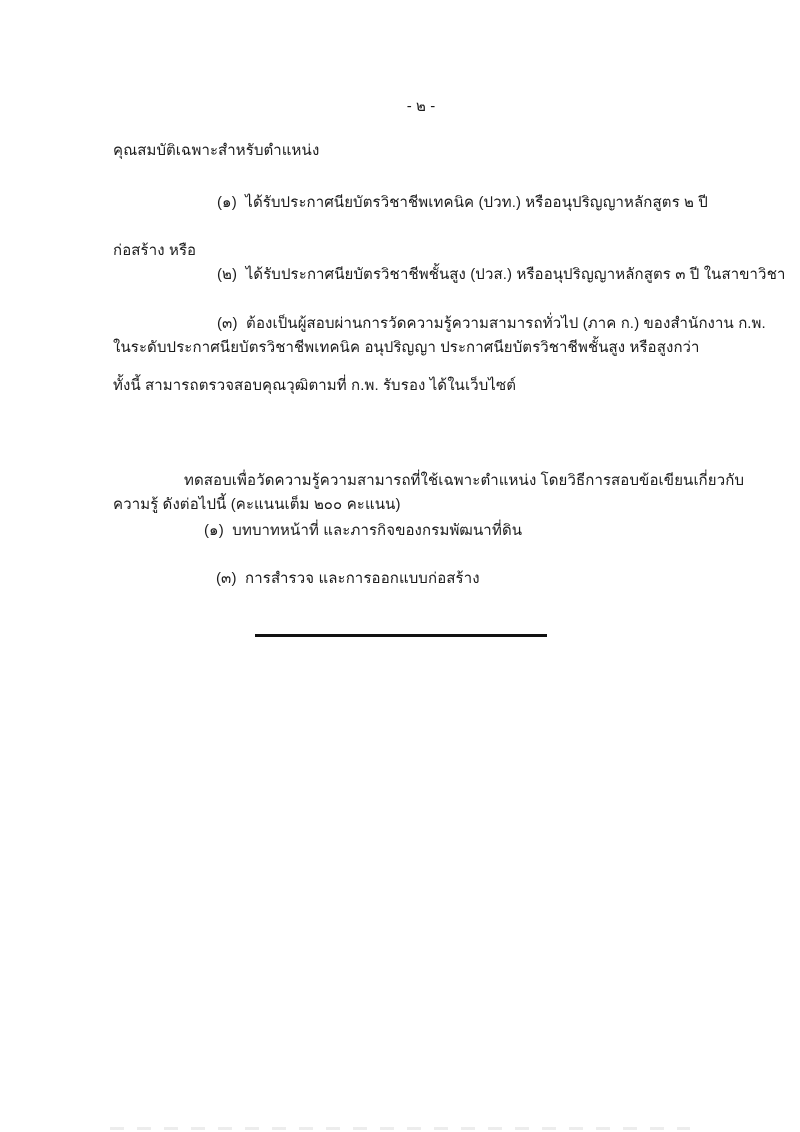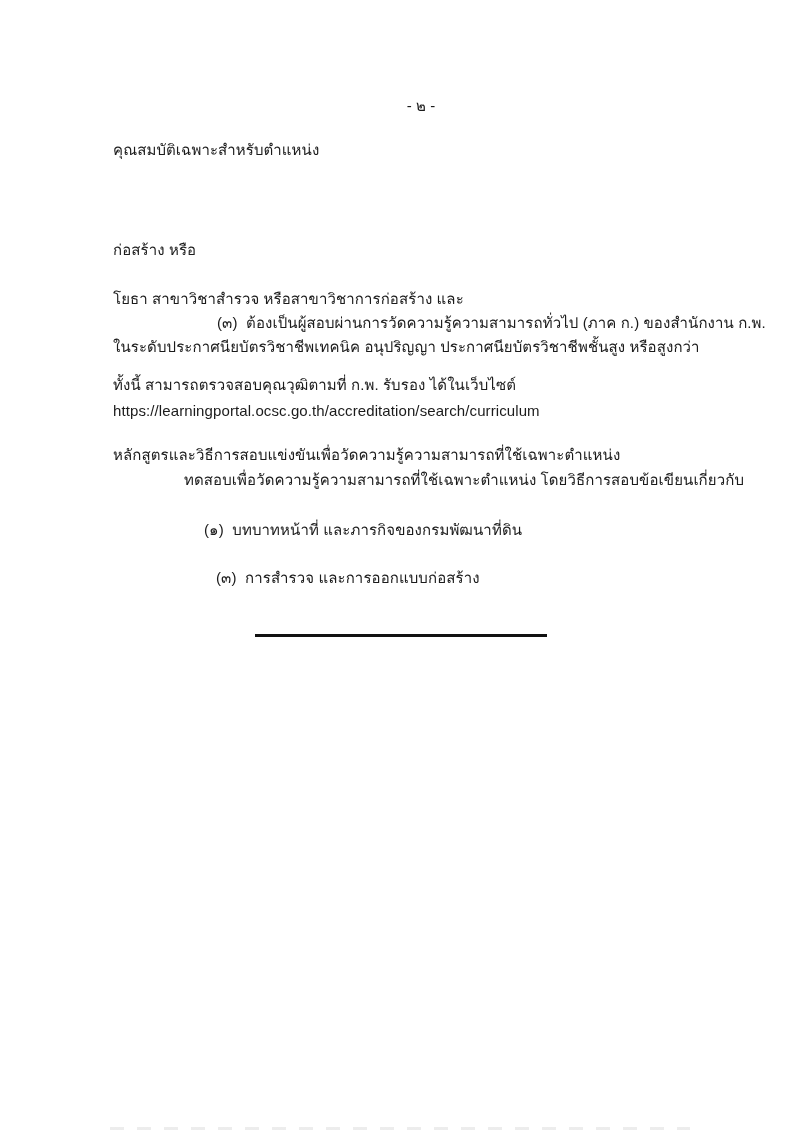--- a/index.html
+++ b/index.html
@@ -46,33 +46,33 @@
 </head>
 <body>
 
 <div class="page">
 
   <div class="line page-num" style="top:95px">- ๒ -</div>
 
   <div class="line bold" style="top:139px; left:113px">คุณสมบัติเฉพาะสำหรับตำแหน่ง</div>
 
 
+  <div class="line" style="top:191px; left:217px">(๑)  ได้รับประกาศนียบัตรวิชาชีพเทคนิค (ปวท.) หรืออนุปริญญาหลักสูตร ๒ ปี</div>
   <div class="line" style="top:239px; left:113px">ก่อสร้าง หรือ</div>
 
-  <div class="line" style="top:288px; left:113px">โยธา สาขาวิชาสำรวจ หรือสาขาวิชาการก่อสร้าง และ</div>
+  <div class="line" style="top:263px; left:217px">(๒)  ได้รับประกาศนียบัตรวิชาชีพชั้นสูง (ปวส.) หรืออนุปริญญาหลักสูตร ๓ ปี ในสาขาวิชา</div>
 
   <div class="line" style="top:312px; left:217px">(๓)  ต้องเป็นผู้สอบผ่านการวัดความรู้ความสามารถทั่วไป (ภาค ก.) ของสำนักงาน ก.พ.</div>
   <div class="line" style="top:336px; left:113px">ในระดับประกาศนียบัตรวิชาชีพเทคนิค อนุปริญญา ประกาศนียบัตรวิชาชีพชั้นสูง หรือสูงกว่า</div>
 
   <div class="line bold" style="top:374px; left:113px">ทั้งนี้ สามารถตรวจสอบคุณวุฒิตามที่ ก.พ. รับรอง ได้ในเว็บไซต์</div>
-  <div class="line" style="top:400px; left:113px">https://learningportal.ocsc.go.th/accreditation/search/curriculum</div>
 
-  <div class="line bold" style="top:444px; left:113px">หลักสูตรและวิธีการสอบแข่งขันเพื่อวัดความรู้ความสามารถที่ใช้เฉพาะตำแหน่ง</div>
 
   <div class="line" style="top:469px; left:184px">ทดสอบเพื่อวัดความรู้ความสามารถที่ใช้เฉพาะตำแหน่ง โดยวิธีการสอบข้อเขียนเกี่ยวกับ</div>
+  <div class="line" style="top:493px; left:113px">ความรู้ ดังต่อไปนี้ (คะแนนเต็ม ๒๐๐ คะแนน)</div>
 
   <div class="line" style="top:519px; left:204px">(๑)  บทบาทหน้าที่ และภารกิจของกรมพัฒนาที่ดิน</div>
   <div class="line" style="top:567px; left:216px">(๓)  การสำรวจ และการออกแบบก่อสร้าง</div>
 
   <div class="divider"></div>
 
   <div class="edge-artifact"></div>
 
 </div>
 

